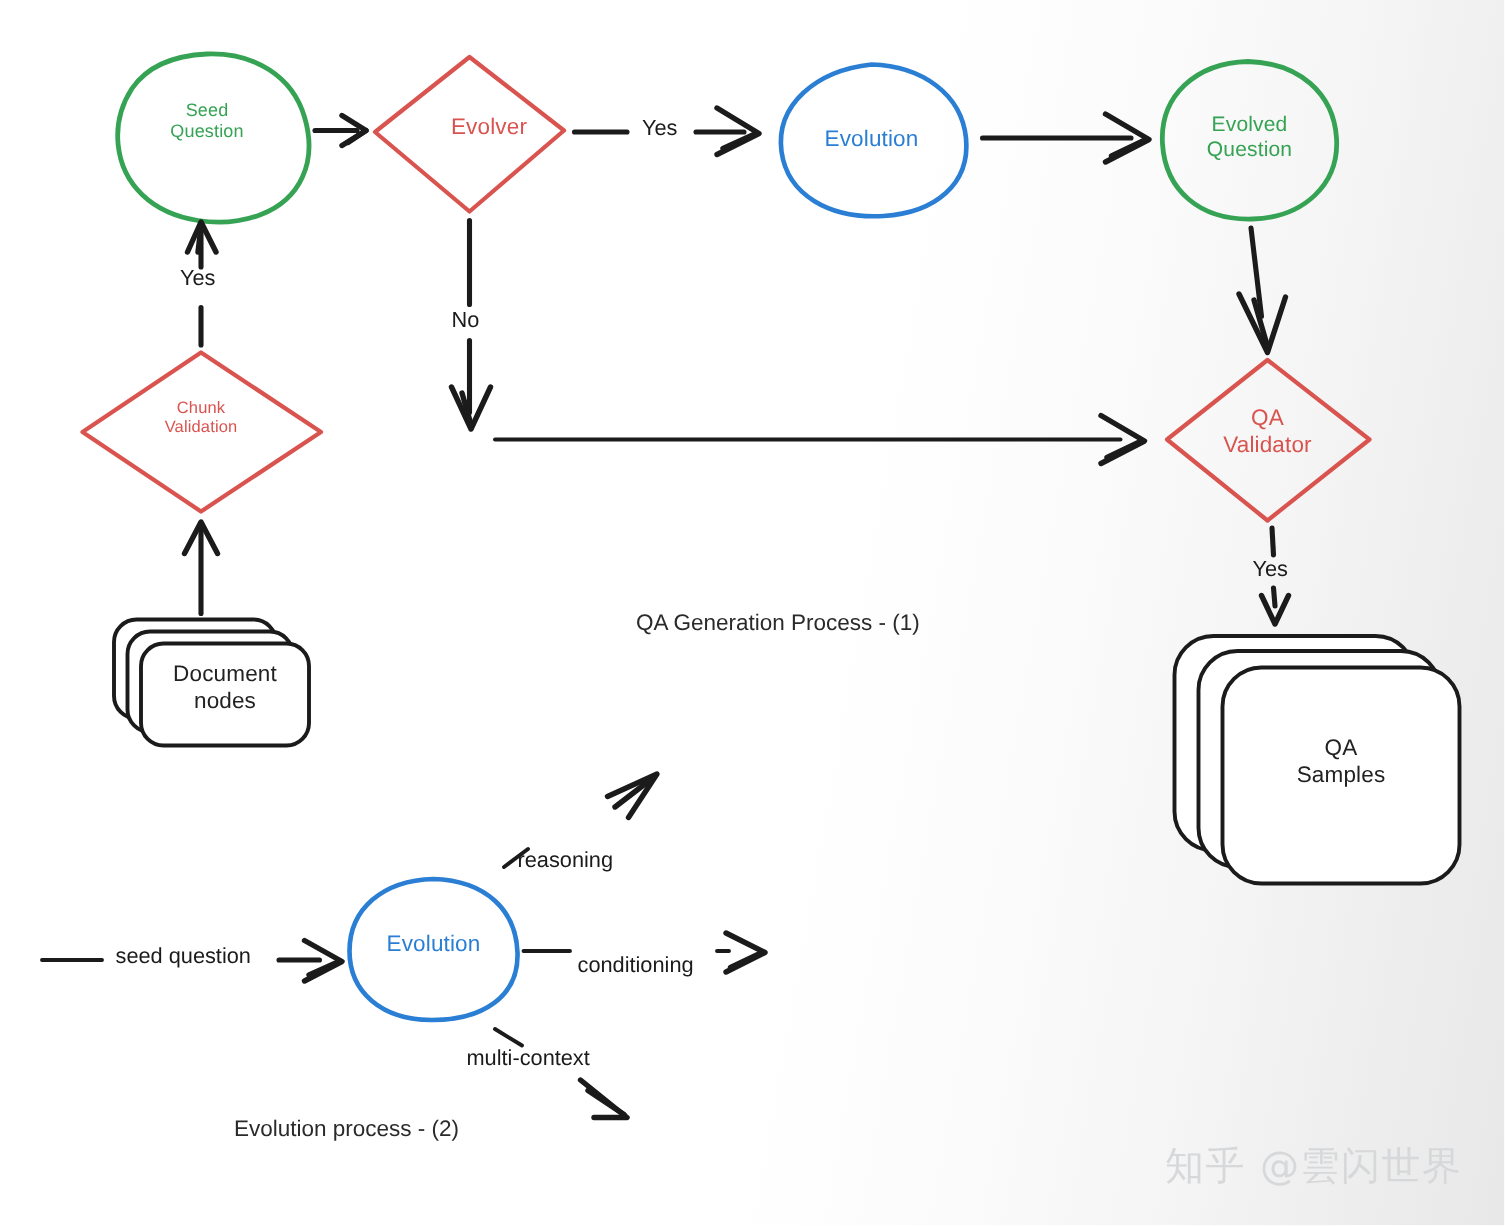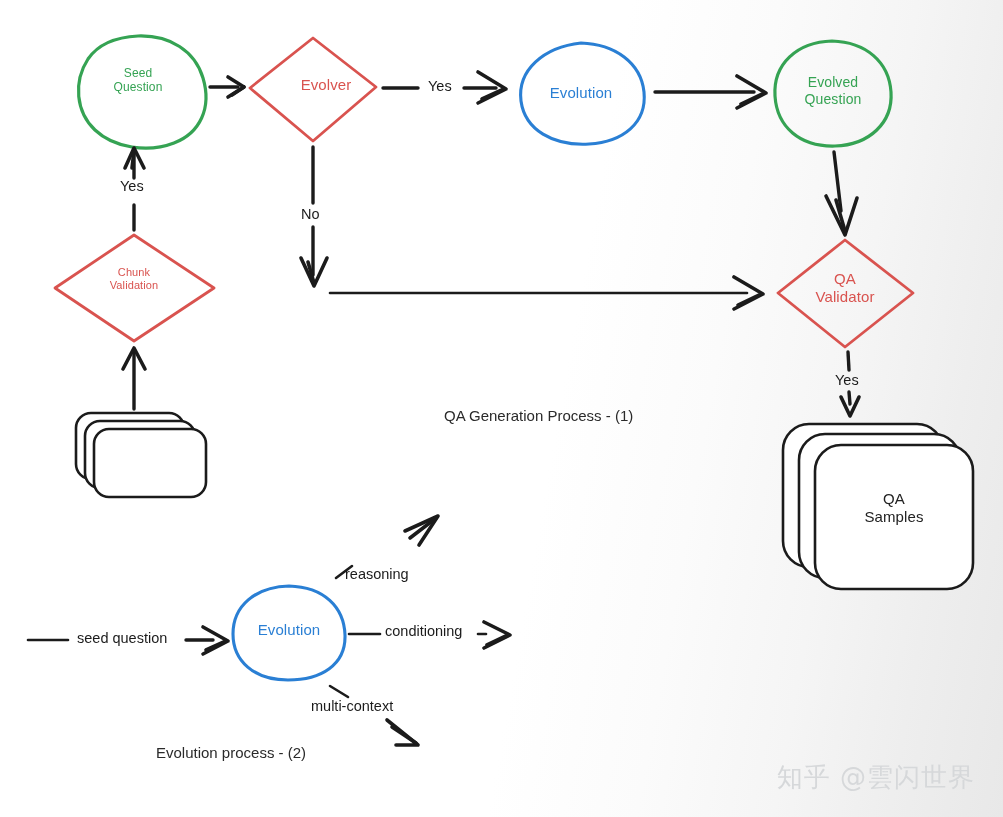--- a/index.html
+++ b/index.html
@@ -226,20 +226,22 @@
   <div class="node-label lbl-red" style="left:276px; top:76px; width:100px; font-size:15px;">Evolver</div>
 
   <div class="node-label lbl-blue" style="left:531px; top:84px; width:100px; font-size:15px;">Evolution</div>
 
   <div class="node-label lbl-green" style="left:783px; top:74px; width:100px; font-size:14px;">Evolved
 Question</div>
 
   <div class="node-label lbl-red" style="left:84px; top:266px; width:100px; font-size:11px;">Chunk
 Validation</div>
 
+  <div class="node-label lbl-dark" style="left:100px; top:441px; width:100px; font-size:15px;">Document
+nodes</div>
 
   <div class="node-label lbl-red" style="left:795px; top:270px; width:100px; font-size:15px;">QA
 Validator</div>
 
   <div class="node-label lbl-dark" style="left:844px; top:490px; width:100px; font-size:15px;">QA
 Samples</div>
 
   <div class="node-label lbl-blue" style="left:239px; top:621px; width:100px; font-size:15px;">Evolution</div>
 
   <div class="edge-label" style="left:120px; top:178px;">Yes</div>
@@ -247,23 +249,23 @@
   <div class="edge-label" style="left:428px; top:78px;">Yes</div>
 
   <div class="edge-label" style="left:301px; top:206px;">No</div>
 
   <div class="edge-label" style="left:835px; top:372px;">Yes</div>
 
   <div class="edge-label" style="left:77px; top:630px;">seed question</div>
 
   <div class="edge-label" style="left:345px; top:546px;margin-top:20px;">reasoning</div>
 
-  <div class="edge-label" style="left:385px; top:623px;">conditioning</div>
+  <div class="edge-label" style="left:385px; top:636px;">conditioning</div>
 
   <div class="edge-label" style="left:311px; top:698px;">multi-context</div>
 
-  <div class="caption" style="left:424px; top:407px;margin-left:20px;">QA Generation Process - (1)</div>
+  <div class="caption" style="left:424px; top:407px;">QA Generation Process - (1)</div>
 
   <div class="caption" style="left:156px; top:744px;">Evolution process - (2)</div>
 
   <div id="watermark">知乎 @雲闪世界</div>
 
 </div>
 
 </body></html>

